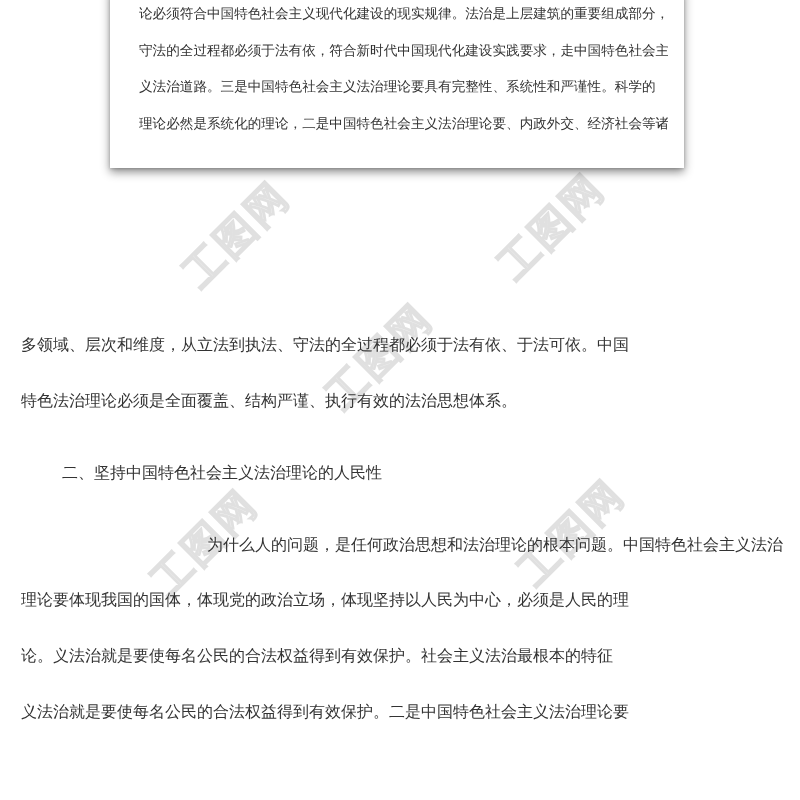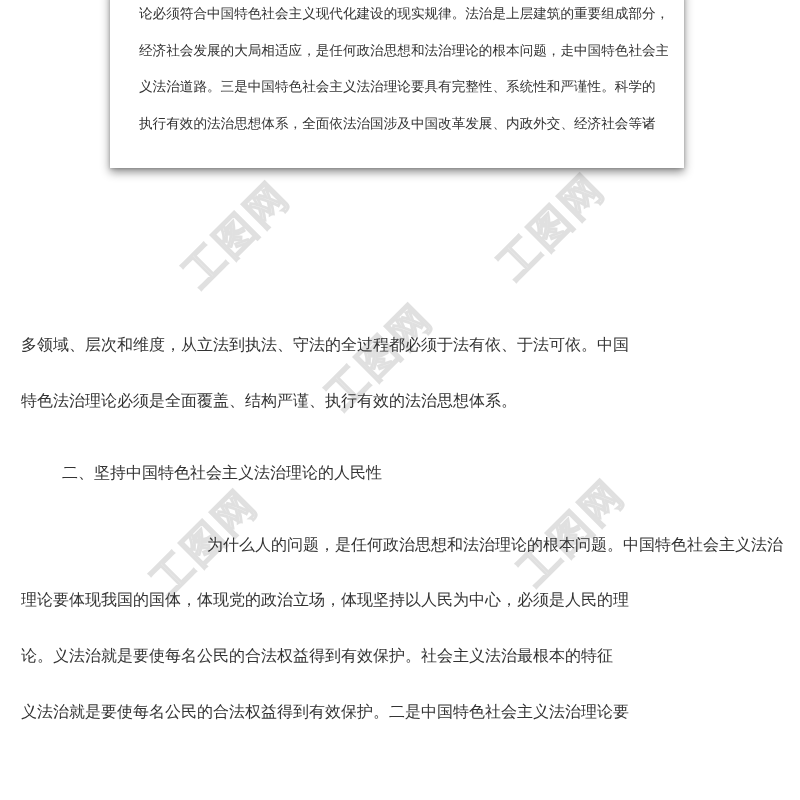--- a/index.html
+++ b/index.html
@@ -82,23 +82,23 @@
 
 <span class="watermark wm-1">工图网</span>
 <span class="watermark wm-2">工图网</span>
 <span class="watermark wm-3">工图网</span>
 <span class="watermark wm-4">工图网</span>
 <span class="watermark wm-5">工图网</span>
 
 <div class="page-card">
   <div class="card-text">
     <div class="card-line">论必须符合中国特色社会主义现代化建设的现实规律。法治是上层建筑的重要组成部分，</div>
-    <div class="card-line">经济社会发展的大局相适应，是任何政治思想和法治理论的根本问题，走中国特色社会主</div>
+    <div class="card-line">守法的全过程都必须于法有依，符合新时代中国现代化建设实践要求，走中国特色社会主</div>
     <div class="card-line">义法治道路。三是中国特色社会主义法治理论要具有完整性、系统性和严谨性。科学的</div>
-    <div class="card-line">执行有效的法治思想体系，全面依法治国涉及中国改革发展、内政外交、经济社会等诸</div>
+    <div class="card-line">理论必然是系统化的理论，二是中国特色社会主义法治理论要、内政外交、经济社会等诸</div>
   </div>
 </div>
 
 <div class="doc-body">
   <div class="body-line">多领域、层次和维度，从立法到执法、守法的全过程都必须于法有依、于法可依。中国</div>
   <div class="body-line">特色法治理论必须是全面覆盖、结构严谨、执行有效的法治思想体系。</div>
   <div class="body-line heading-line indent">二、坚持中国特色社会主义法治理论的人民性</div>
   <div class="body-line para-start indent">为什么人的问题，是任何政治思想和法治理论的根本问题。中国特色社会主义法治</div>
   <div class="body-line">理论要体现我国的国体，体现党的政治立场，体现坚持以人民为中心，必须是人民的理</div>
   <div class="body-line">论。义法治就是要使每名公民的合法权益得到有效保护。社会主义法治最根本的特征</div>

